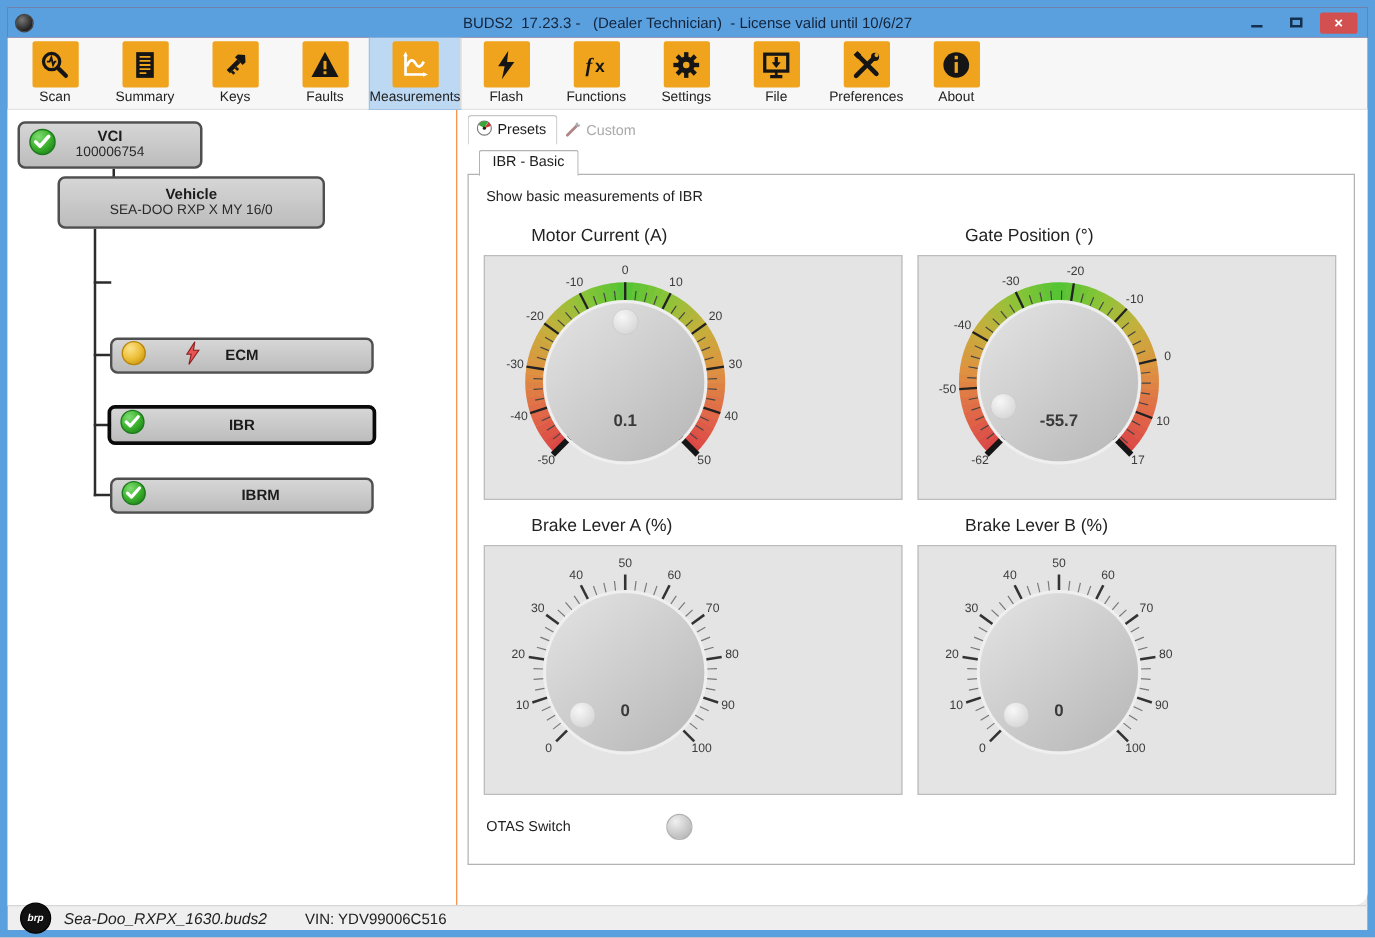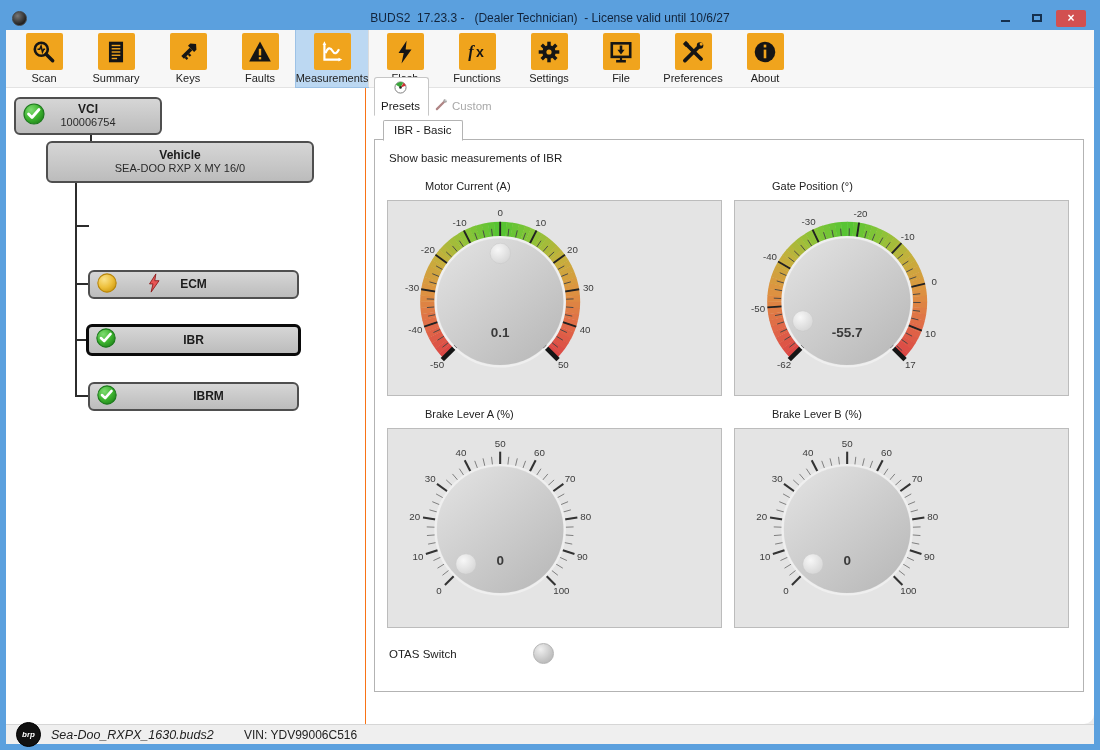--- a/index.html
+++ b/index.html
@@ -33,27 +33,27 @@
   .tnode .nt { font-size:12px; font-weight:bold; color:#1c1c1c; line-height:13px; }
   .tnode .ns { font-size:11px; color:#2a2a2a; line-height:13px; }
   .node-icon { position:absolute; left:6px; top:50%; transform:translateY(-50%); }
   .node-icon2 { position:absolute; left:56px; top:50%; transform:translateY(-50%); }
   .conn { position:absolute; background:#2c2c2c; }
 
   
   .main-panel { flex:1 1 auto; background:#fff; position:relative; padding:6px 10px 10px 8px; border-bottom-right-radius:10px; }
   .tabrow { display:flex; align-items:flex-end; height:22px; }
   .tab { display:flex; align-items:center; gap:4px; font-size:11.5px; padding:3px 8px 3px 6px; cursor:pointer; }
-  .tab.active { background:#fff; border:1px solid #c6c6c6; border-bottom-color:#fff; border-radius:3px 3px 0 0; color:#1a1a1a;flex-direction:column; }
+  .tab.active { background:#fff; border:1px solid #c6c6c6; border-bottom-color:#fff; border-radius:3px 3px 0 0; color:#1a1a1a; }
   .tab.disabled { color:#a9a9a9; cursor:default;justify-content:space-between; }
   .preset-panel { border:1px solid #b3b3b3; margin-top:23px; height:553px; position:relative; background:#fff; padding:8px 14px 0 12px; }
   .inner-tab { position:absolute; top:-20px; left:8px; background:#fff; border:1px solid #b3b3b3; border-bottom:1px solid #fff; font-size:11.5px; color:#1a1a1a; padding:3px 10px 4px; border-radius:2px 2px 0 0; cursor:pointer; }
   .panel-desc { font-size:11.5px; color:#222; margin:4px 0 0 2px; }
   .gauge-grid { display:grid; grid-template-columns:1fr 1fr; column-gap:12px; margin-top:4px; }
-  .gauge-label { font-size:11px; color:#222; margin:12px 0 8px 2px;padding-left:36px; }
+  .gauge-label { font-size:14px; color:#222; margin:12px 0 8px 2px;padding-left:36px; }
   .gauge-box { height:196px; background:#e4e4e4; border:1px solid #bcbcbc; overflow:hidden; }
   .gauge-box.tall { height:200px; }
   .gauge-box svg { margin:5px 0 0 5px; }
   .otas-row { display:flex; align-items:center; margin-top:15px; }
   .otas-label { font-size:11.5px; color:#222; margin-left:2px; }
   .otas-sphere { width:21px; height:21px; border-radius:50%; margin-left:76px;
      background:radial-gradient(circle at 35% 28%, #f0f0f0, #c6c6c6 60%, #aeaeae); border:1px solid #b2b2b2; }
 
   
   .statusbar { height:20px; background:#efefef; border-top:1px solid #d6d6d6; display:flex; align-items:center; padding:0 10px; position:relative; flex:0 0 auto; }
@@ -246,21 +246,21 @@
         <span class="node-icon">
           <svg width="24" height="24" viewBox="0 0 24 24">
               <circle cx="12" cy="12" r="10" fill="url(#gradGreen)" stroke="#1e7a1e" stroke-width="1.2"></circle>
               <polyline points="6.5,12 10,15.5 17,7.5" fill="none" stroke="#fff" stroke-width="2.8" stroke-linecap="round" stroke-linejoin="round"></polyline>
             </svg>
         </span>
         <span class="nt">VCI</span>
         <span class="ns">100006754</span>
       </div>
 
-      <div class="tnode" style="left:40px; top:53px; width:268px; height:42px;">
+      <div class="tnode" style="left:40px; top:53px; width:214px; height:42px;">
         <span class="nt">Vehicle</span>
         <span class="ns">SEA-DOO RXP X MY 16/0</span>
       </div>
 
 
       <div class="tnode" style="left:82px; top:182px; width:211px; height:29px;">
         <span class="node-icon">
           <svg width="22" height="22" viewBox="0 0 24 24">
               <circle cx="12" cy="12" r="10" fill="url(#gradYellow)" stroke="#b8860b" stroke-width="1.2"></circle>
             </svg>

